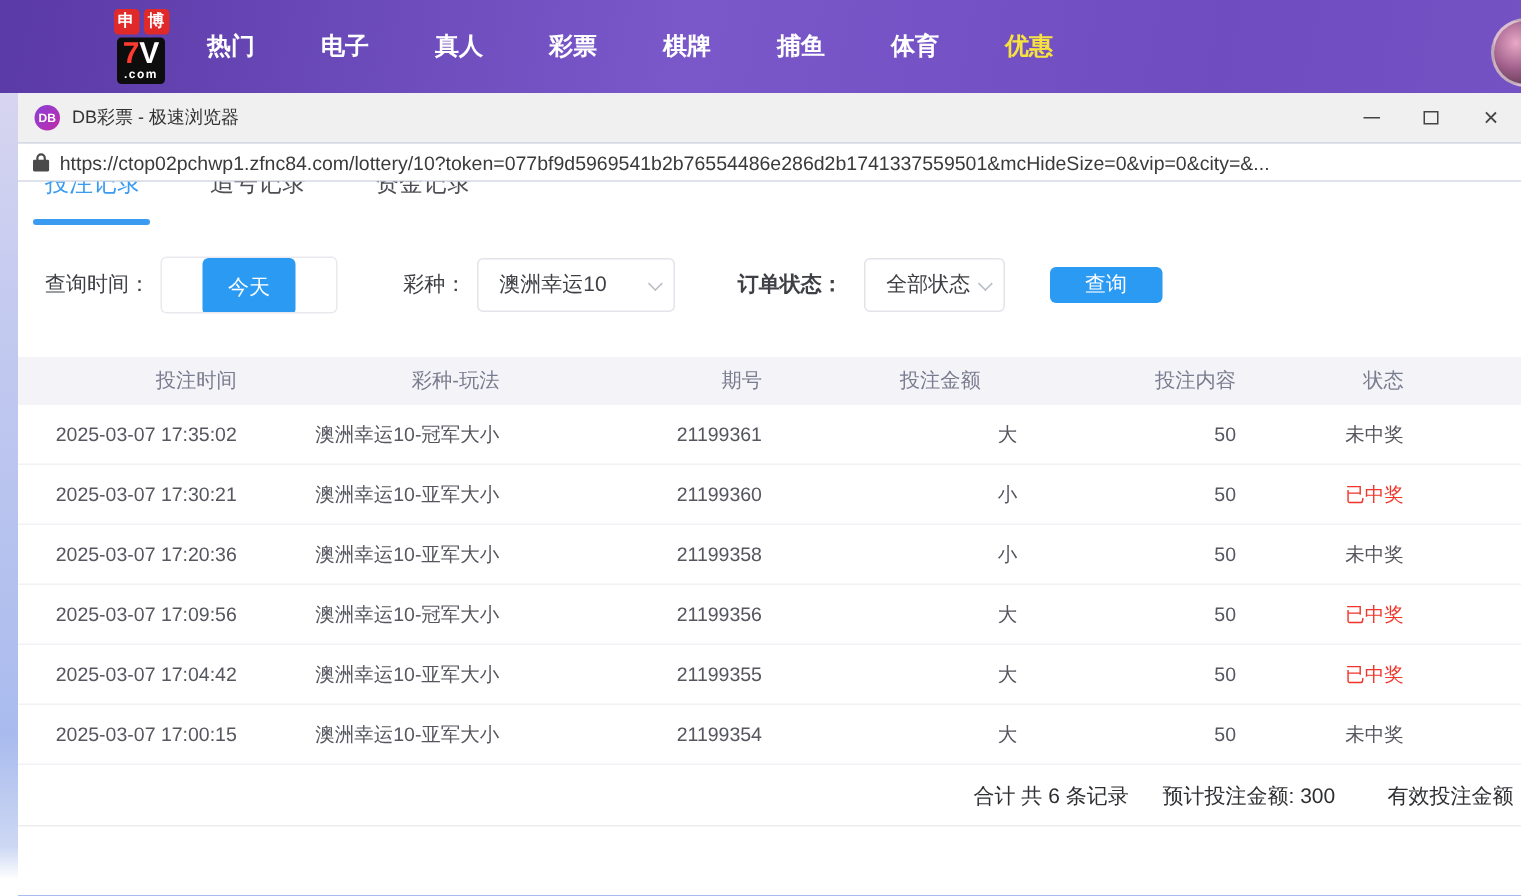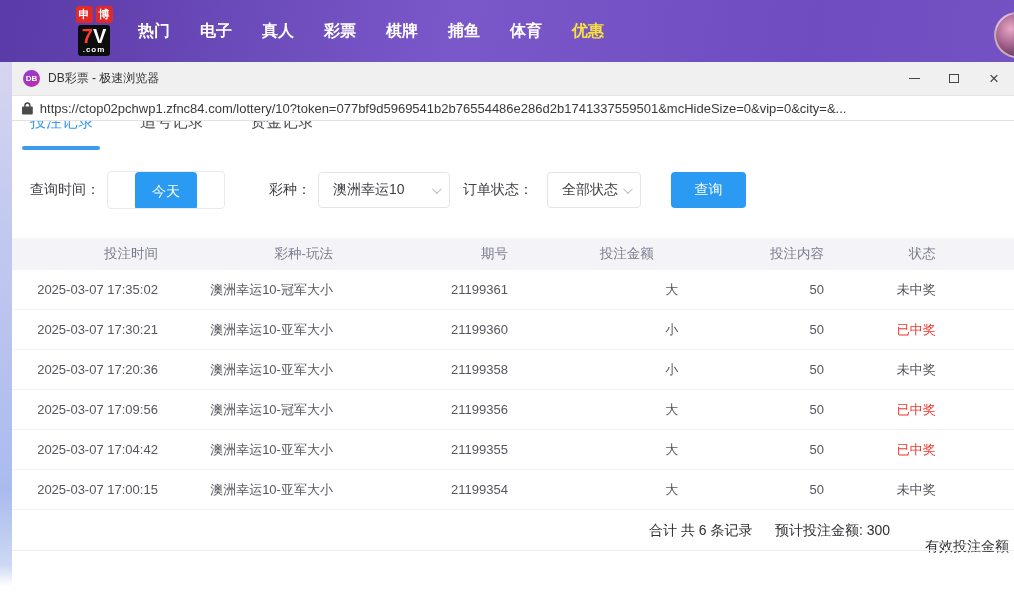--- a/index.html
+++ b/index.html
@@ -10,21 +10,21 @@
   .navbar { position:absolute; left:0; top:0; width:1014px; height:62px;
     background:linear-gradient(100deg,#5a3aa6 0%,#7a58ca 45%,#6f4dc0 80%,#7452c4 100%); }
   .logo { position:absolute; left:68px; top:6px; width:52px; text-align:center; cursor:pointer; }
   .logo-badges { display:flex; justify-content:center; gap:3px; margin-bottom:2px; }
   .logo-badge { width:17px; height:17px; background:#e02a2a; color:#fff; font-size:11px;
     line-height:17px; border-radius:3px; font-weight:bold; }
   .logo-box { background:#0d0d0d; border-radius:3px; padding:1px 4px 2px; display:inline-block; line-height:1; }
   .logo-main { font-size:20px; font-weight:900; letter-spacing:0; }
   .logo-main .l7 { color:#ff3b30; } .logo-main .lv { color:#fff; }
   .logo-suffix { display:block; color:#fff; font-size:8px; font-weight:bold; letter-spacing:1px; }
-  .nav-menu { position:absolute; left:138px; top:0; height:62px; display:flex; align-items:center; gap:30px; }
+  .nav-menu { position:absolute; left:138px; top:0; height:62px; display:flex; align-items:center; gap:44px; }
   .nav-item { color:#fff; font-size:16px; font-weight:bold; cursor:pointer; white-space:nowrap; }
   .nav-item.highlight { color:#f7e23f; }
   .nav-avatar { position:absolute; right:-26px; top:12px; width:46px; height:46px; border-radius:50%;
     background:radial-gradient(circle at 35% 35%, #e9a8c6 0%, #9f5f8a 45%, #3a2430 100%);
     border:2px solid rgba(255,255,255,0.55); cursor:pointer; }
 
   
   .left-strip { position:absolute; left:0; top:62px; width:12px; height:535px;
     background:linear-gradient(180deg,#d7d5f0 0%,#c5cbf0 25%,#b4c1ee 60%,#a9bbee 80%,#cdd8f3 94%,#ffffff 98%); }
 
@@ -62,36 +62,36 @@
     border-left:1px solid #efeff3; white-space:nowrap; background:#fff; }
   .time-opt:first-child { border-left:none; }
   .time-opt.selected { background:#2b9af3; color:#fff; border-radius:4px; border-left:none; }
   .time-opt.selected + .time-opt { border-left:none; }
   .sel { display:flex; align-items:center; justify-content:space-between; border:1px solid #e2e4ea; border-radius:4px;
     height:36px; padding:0 10px 0 14px; font-size:14px; color:#3f4045; cursor:pointer; background:#fff; }
   .sel-lottery { width:132px; margin-left:7px; }
   .sel-status  { width:94px; margin-left:14px; }
   .chev { width:7px; height:7px; border-right:1.4px solid #b7bcc6; border-bottom:1.4px solid #b7bcc6;
     transform:rotate(45deg) translateY(-2px); }
-  .gap-lottery { margin-left:44px; } .gap-status { margin-left:13px; }
-  .search-btn { margin-left:30px; width:75px; height:36px; background:#2b9af3; border:none; border-radius:4px;
+  .gap-lottery { margin-left:44px; } .gap-status { margin-left:42px;font-weight:bold; }
+  .search-btn { margin-left:30px; width:75px; height:24px; background:#2b9af3; border:none; border-radius:4px;
     color:#fff; font-size:14px; cursor:pointer; font-family:inherit; }
 
   .tbl { position:absolute; left:0; top:117px; width:1060px; }
   .tr { display:flex; }
   .th-row { background:#f4f4f8; height:32px; align-items:center; }
   .td-row { height:40px; align-items:center; border-bottom:1px solid #f1f2f5; background:#fff; }
   .c { text-align:right; font-size:13px; color:#55565e; white-space:nowrap; }
   .th-row .c { font-size:13.5px; color:#797b8e; }
   .c0{width:150px;} .c1{width:180px;} .c2{width:180px;} .c3{width:175px;} .c4{width:150px;} .c5{width:115px;} .c6{width:140px;}
   .status.won { color:#f0362c; }
 
   .summary { position:absolute; top:391px; left:0; width:1060px; height:38px; font-size:14px; color:#2e2f33; }
   .summary span { position:absolute; top:10px; white-space:nowrap; }
-  .sum-total { left:637px; } .sum-expected { left:763px; } .sum-valid { left:913px;margin-top:16px; }
+  .sum-total { left:637px; } .sum-expected { left:763px; } .sum-valid { left:913px; }
   .summary-line { position:absolute; top:429px; left:0; width:1002px; height:1px; background:#ededf0; }
 </style>
 </head>
 <body>
 
 <div class="navbar">
   <div class="logo">
     <div class="logo-badges">
       <span class="logo-badge">申</span>
       <span class="logo-badge">博</span>

